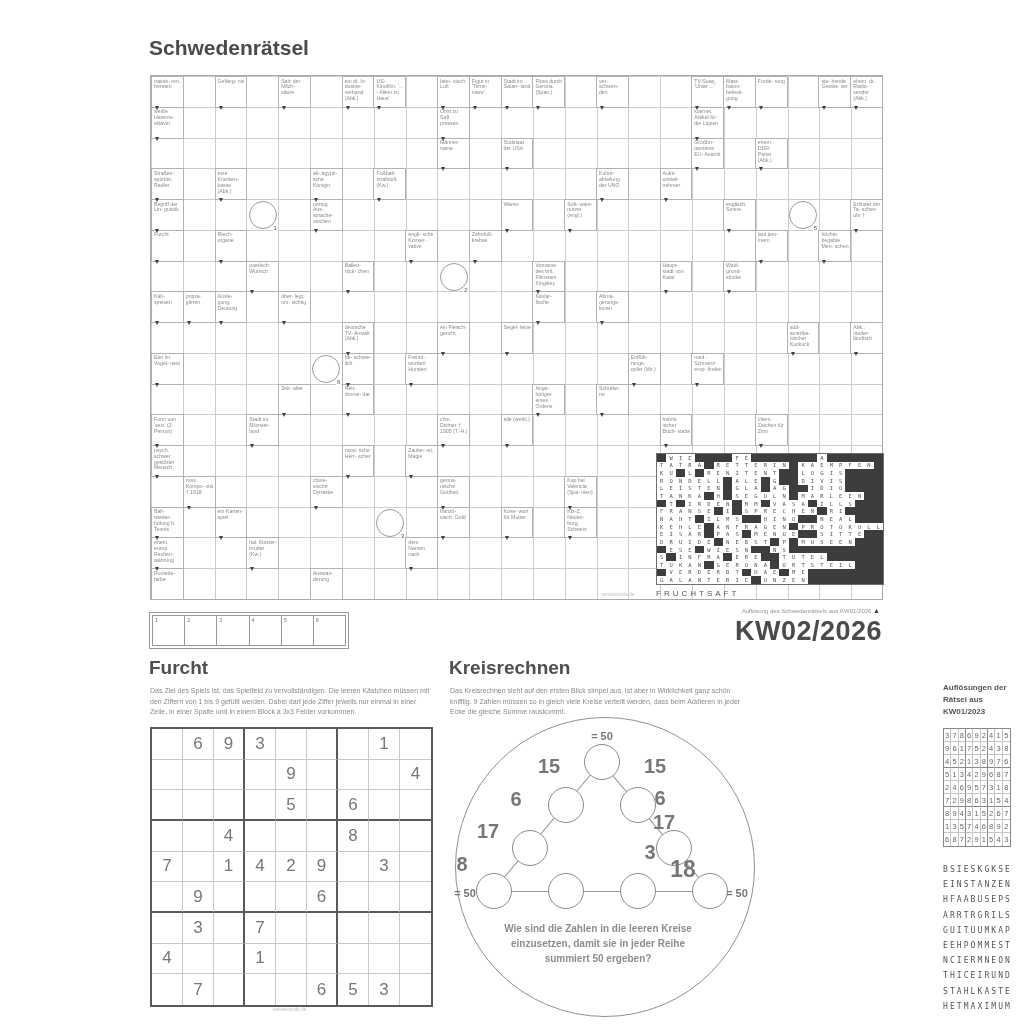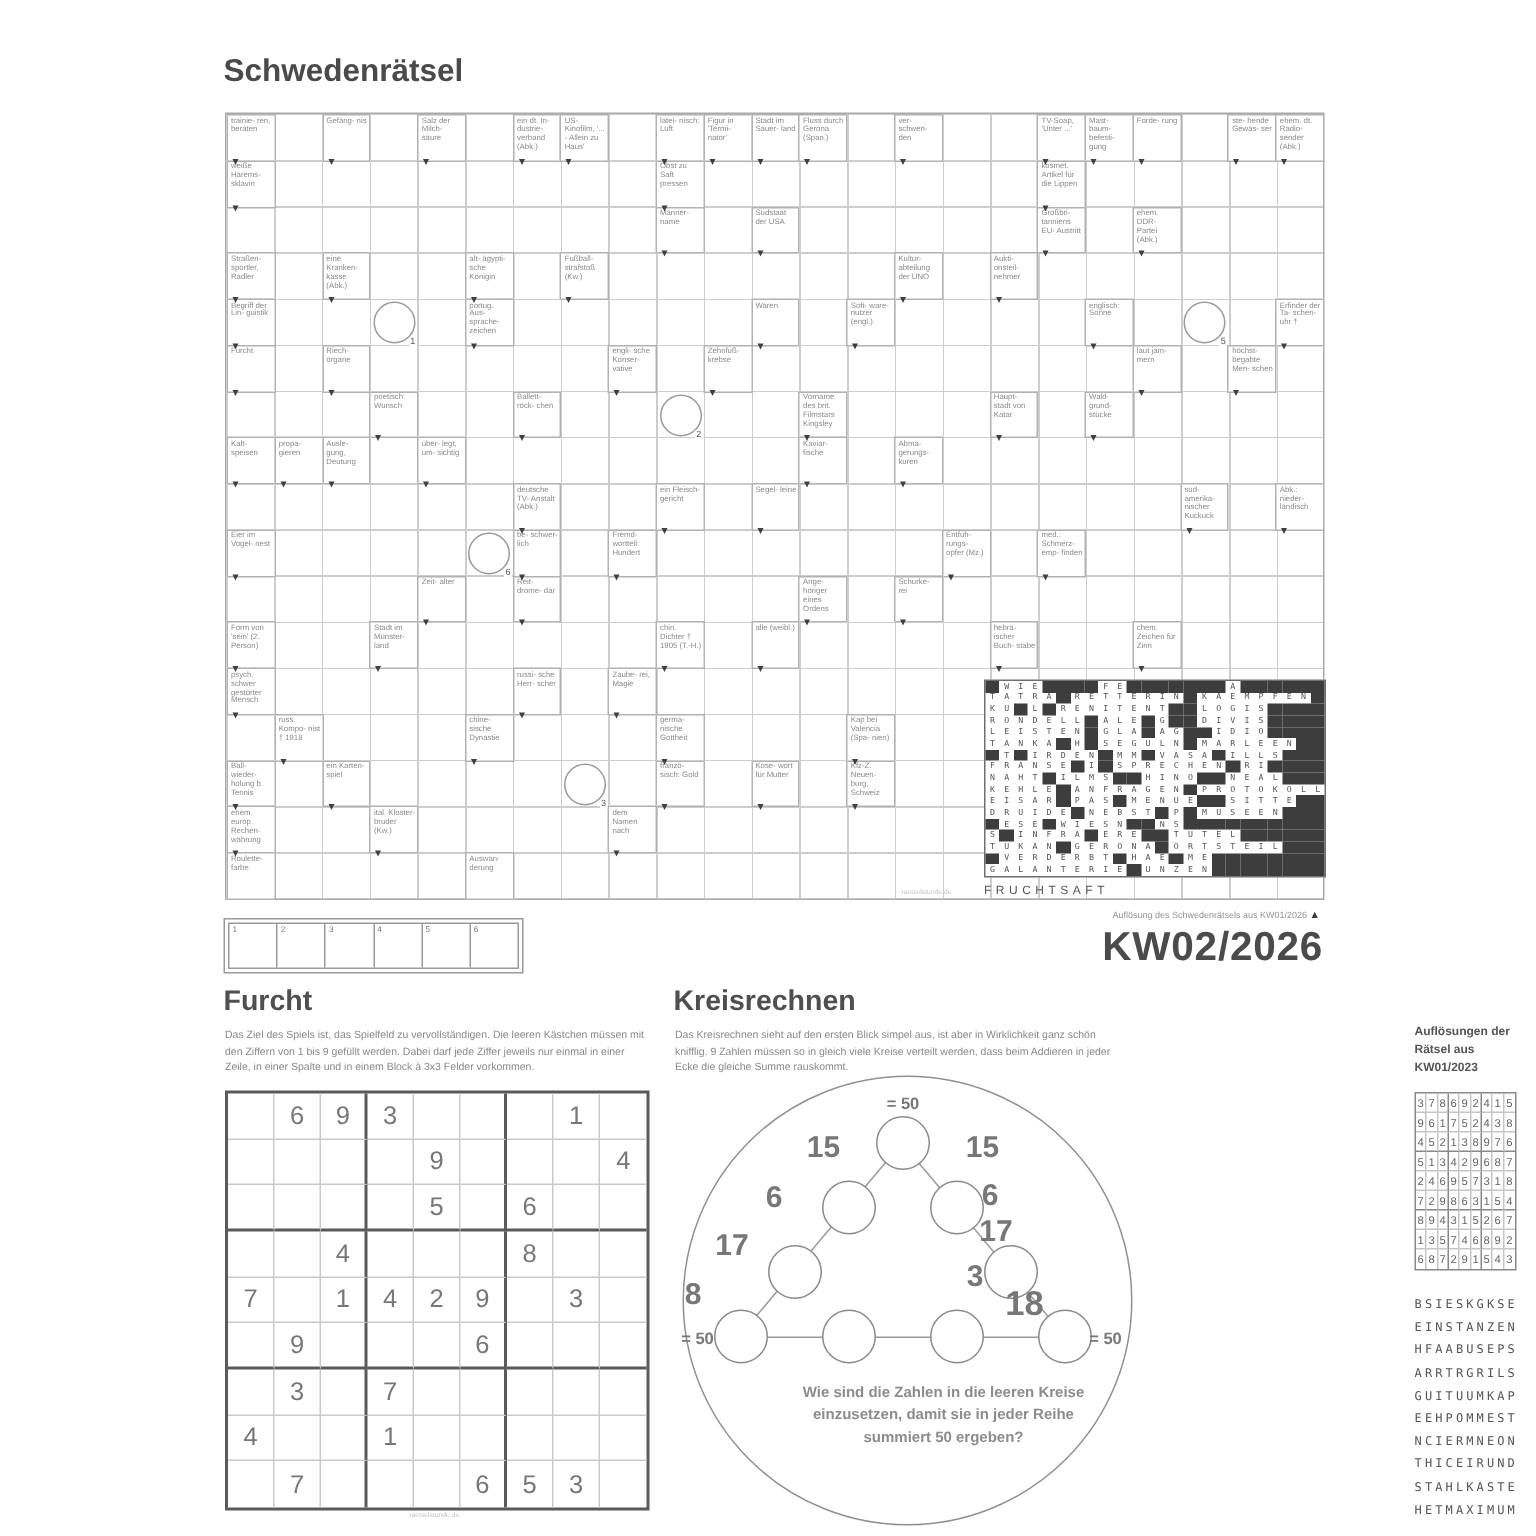--- a/index.html
+++ b/index.html
@@ -51,21 +51,21 @@
   
   .kr-title{position:absolute;left:449px;top:657px;margin:0;font-size:19px;font-weight:bold;color:#4f4f4f;}
   .kr-intro{position:absolute;left:450px;top:686px;width:296px;margin:0;font-size:7px;line-height:1.5;color:#8a8a8a;}
   .big-circle{position:absolute;left:455px;top:717px;width:298px;height:298px;border:1.5px solid #909090;border-radius:50%;}
   .kholder{position:absolute;left:0;top:0;width:0;height:0;}
   .kline{position:absolute;height:0;border-top:1.2px solid #9a9a9a;transform-origin:0 0;}
   .kc{position:absolute;width:36px;height:36px;border:1.5px solid #8a8a8a;border-radius:50%;background:#fff;box-sizing:border-box;}
   .kn{position:absolute;transform:translate(-50%,-50%);font-size:20px;font-weight:bold;color:#777;}
   .kn.big{font-size:23px;}
   .keq{position:absolute;transform:translate(-50%,-50%);font-size:11px;font-weight:bold;color:#777;white-space:nowrap;}
-  .kr-question{position:absolute;left:519px;top:921px;width:220px;text-align:center;font-size:10px;
+  .kr-question{position:absolute;left:488px;top:921px;width:220px;text-align:center;font-size:10px;
                font-weight:bold;color:#8c8c8c;line-height:1.5;}
   
   .sol-head{position:absolute;left:943px;top:682px;width:80px;font-size:8px;line-height:1.5;color:#555;font-weight:bold;}
   .minisud{position:absolute;left:943px;top:728px;width:66px;height:117px;border:1px solid #888;box-sizing:content-box;
            display:grid;grid-template-columns:repeat(9,1fr);grid-template-rows:repeat(9,1fr);background:#fff;}
   .ms-cell{display:flex;align-items:center;justify-content:center;font-size:7.5px;color:#666;
            border-right:0.5px solid #c5c5c5;border-bottom:0.5px solid #c5c5c5;}
   .ms-cell.br{border-right:1px solid #888;}
   .ms-cell.bb{border-bottom:1px solid #888;}
   .ms-cell.lc{border-right:none;}

